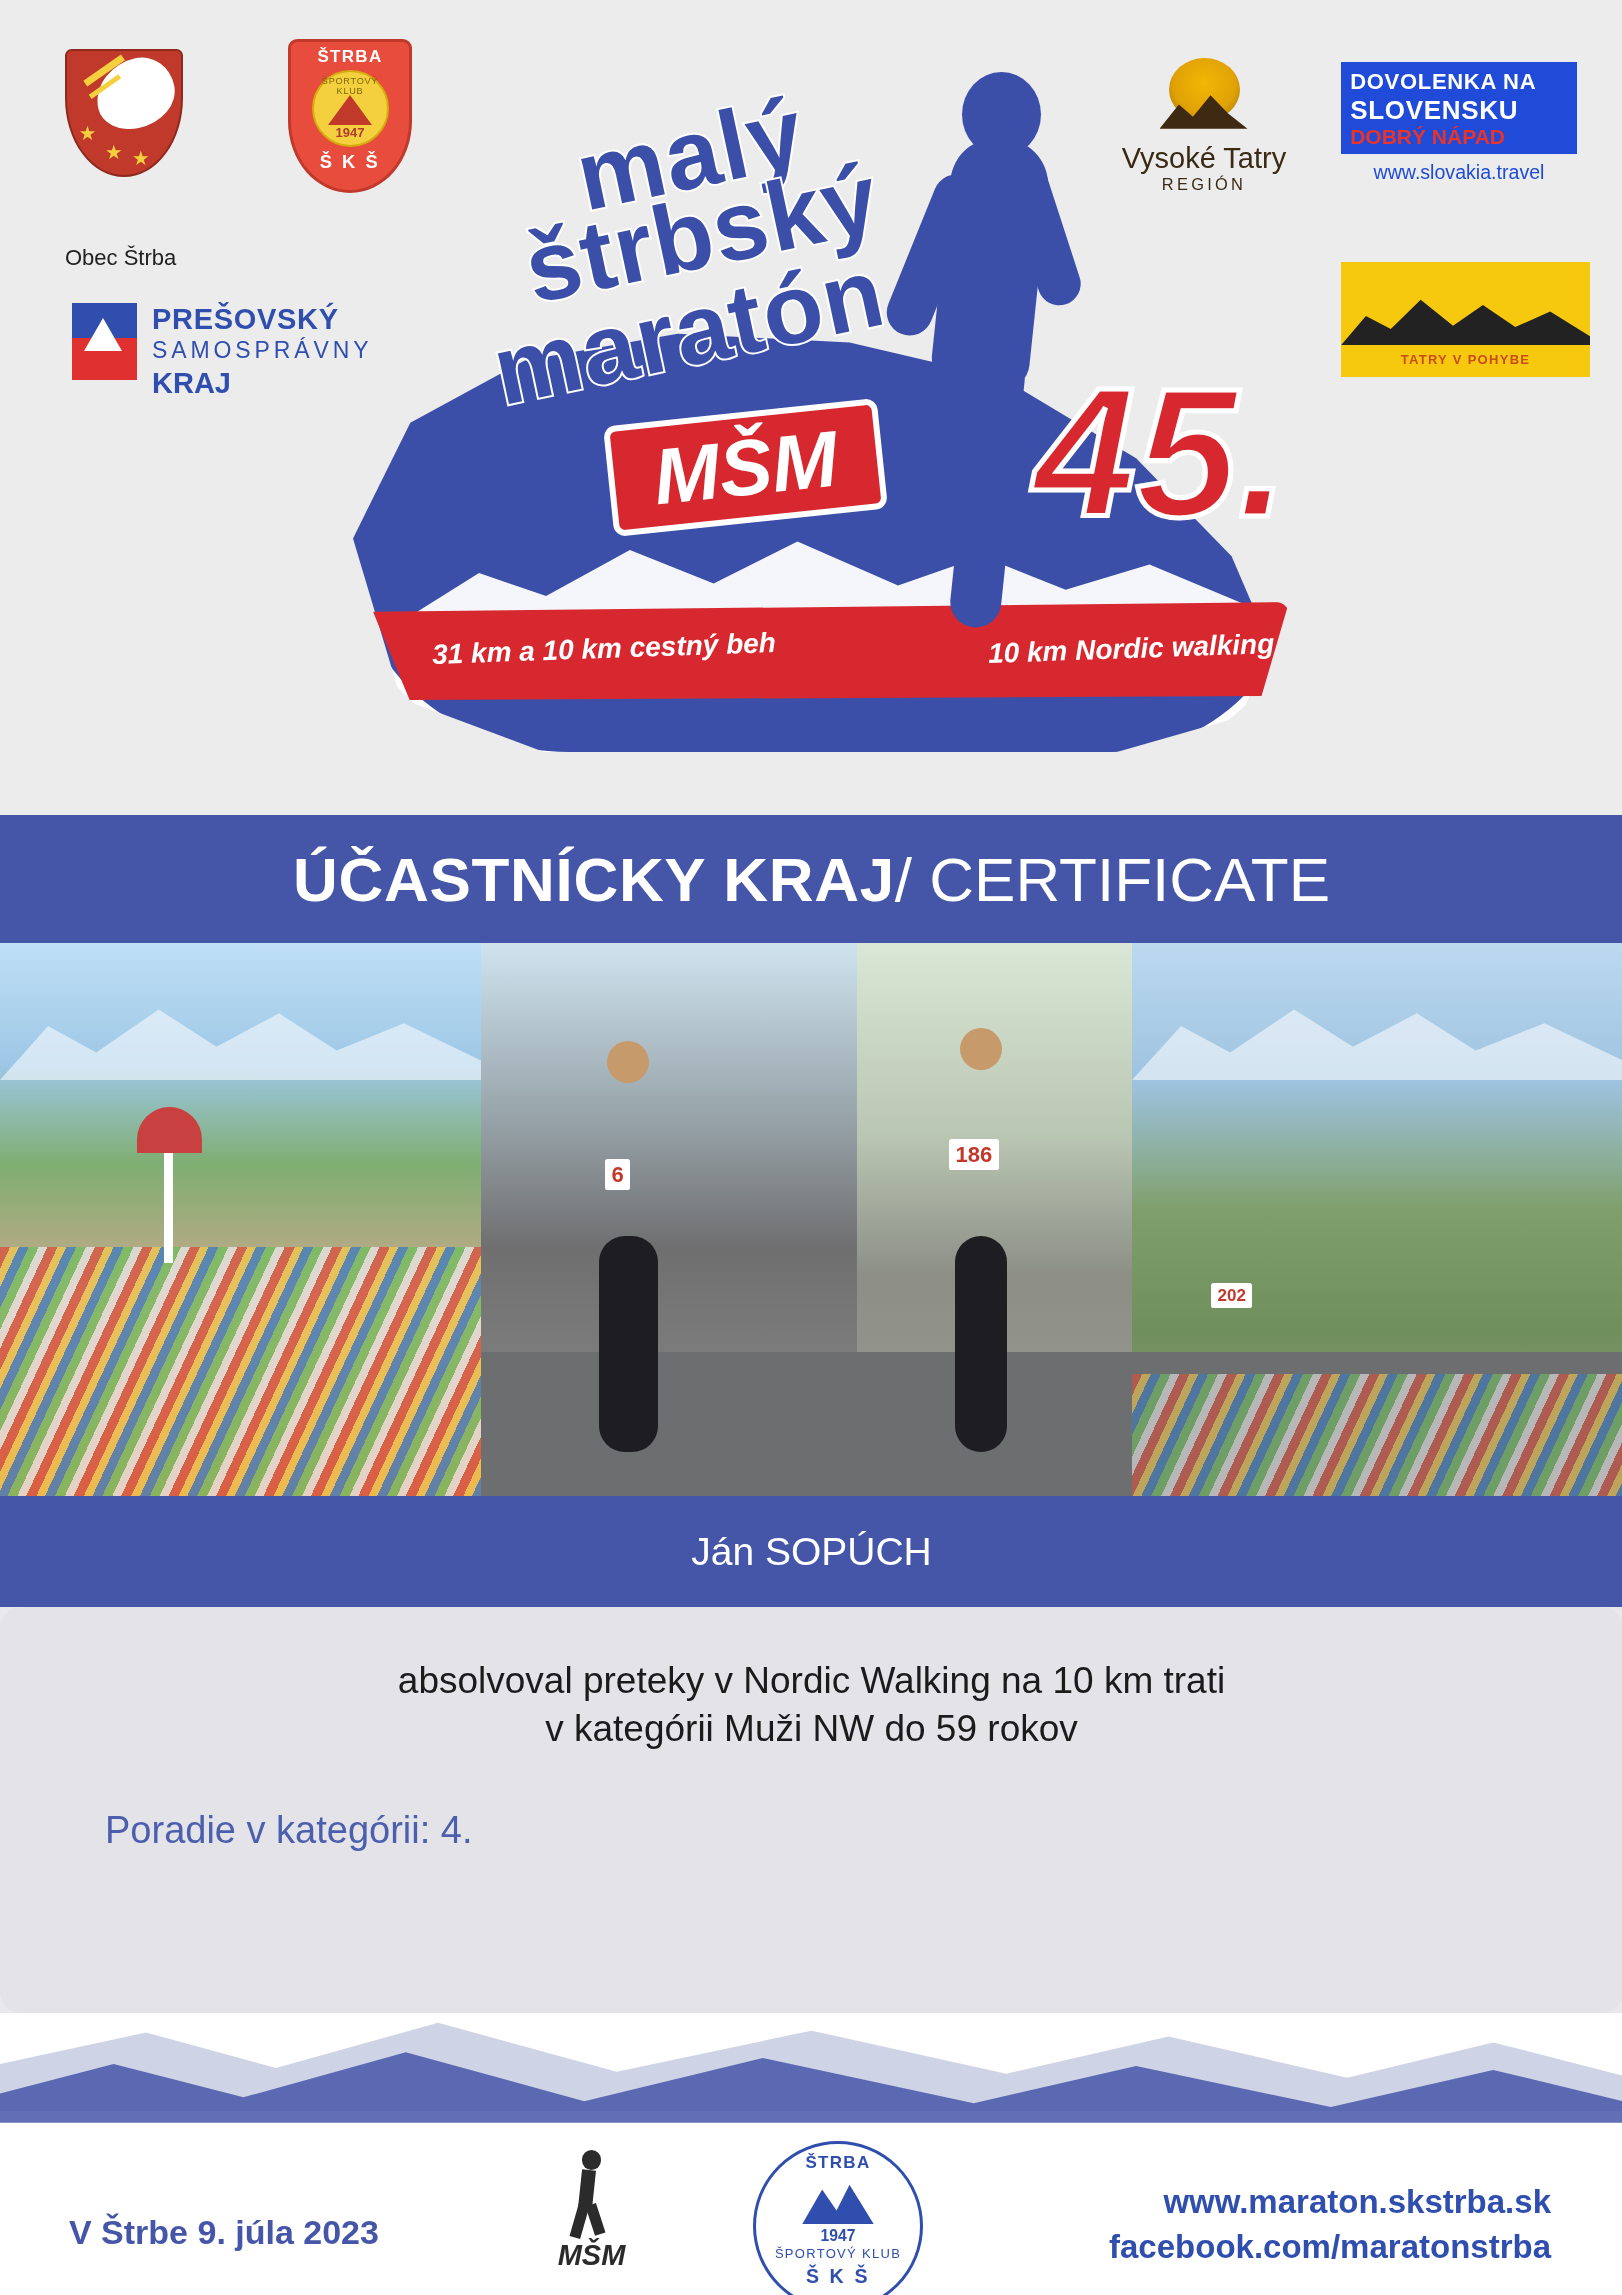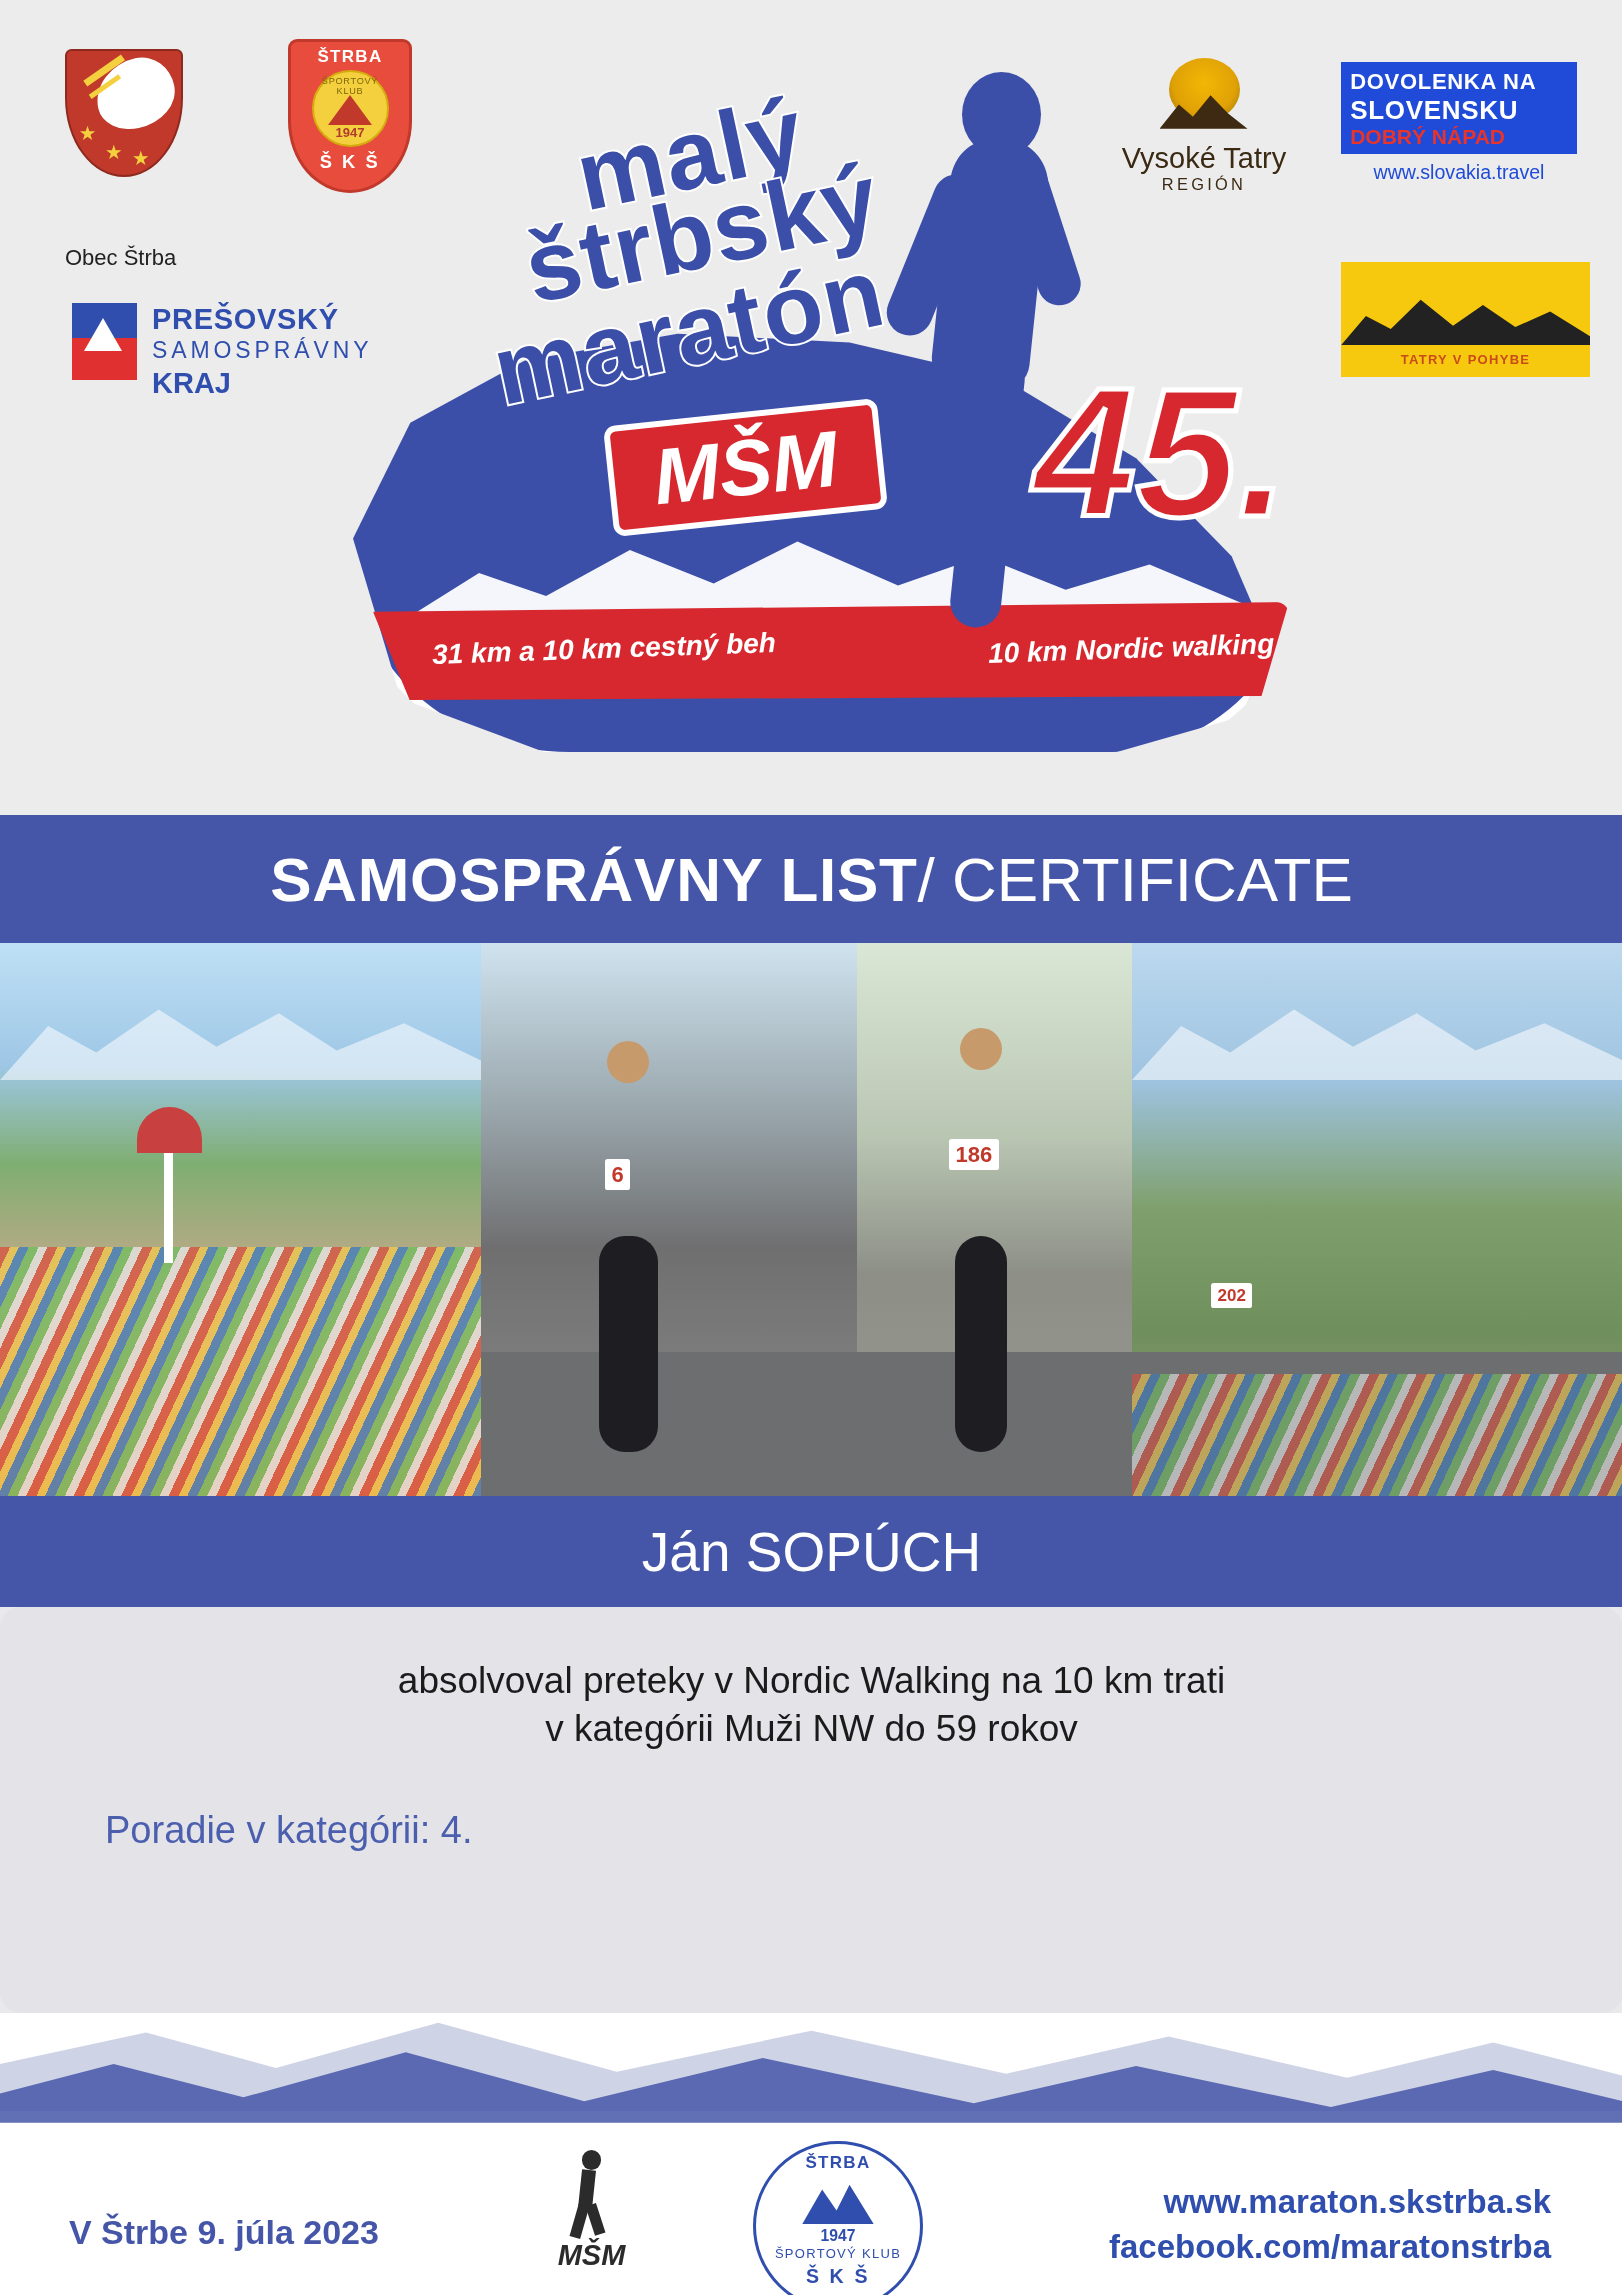--- a/index.html
+++ b/index.html
@@ -320,21 +320,21 @@
   .figure-head {
     position:absolute; width: 42px; height: 42px; border-radius:50%; background:#c79a6b;
   }
 
   
   .name-bar {
     width: 1623px; height: 111px;
     background:#4556a8;
     display:flex; align-items:center; justify-content:center;
   }
-  .name-bar .nm { color:#fff; font-size: 55px; }
+  .name-bar .nm { color:#fff; font-size: 39px; }
 
   
   .body-section {
     width: 1623px; height: 406px;
     background:#e4e4e8;
     text-align:center;
     padding-top: 46px;
     border-radius: 21px;
   }
   .desc-line { font-size: 37px; color:#1b1b1b; margin: 6.5px 0; }
@@ -487,21 +487,21 @@
       <div class="leg2"></div>
       <div class="body"></div>
       <div class="head"></div>
       <div class="leg1"></div>
       <div class="arm2"></div>
     </div>
   </div>
 </div>
 
 <div class="title-bar">
-  <span class="bold">SAMOSPRÁVNY LIST</span>
+  <span class="bold">ÚČASTNÍCKY KRAJ</span>
   <span class="light"> / CERTIFICATE</span>
 </div>
 
 <div class="photos">
   <div class="photo p1">
     <div class="ridge-w"></div>
     <div class="crowd"></div>
     <div style="position:absolute;left:164px;top:196px;width:9.2px;height:124px;background:#fff;"></div>
     <div style="position:absolute;left:137px;top:164px;width:65px;height:46px;background:#c94040;border-radius:33px 33px 0 0;"></div>
   </div>

